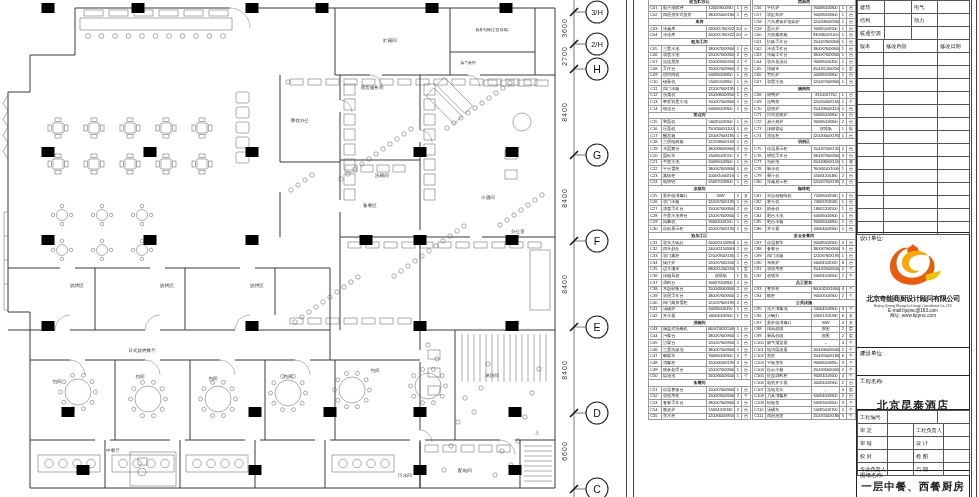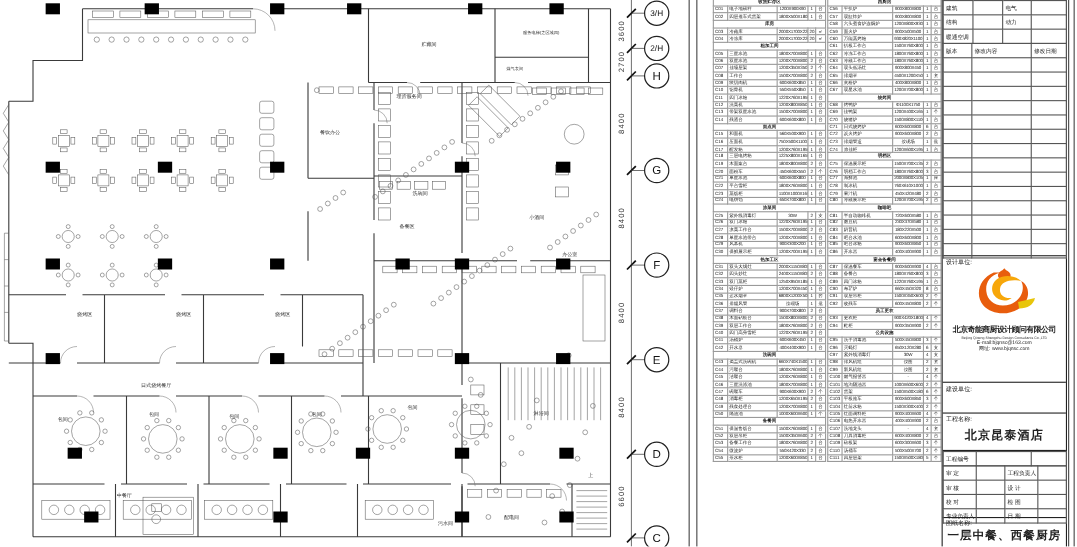--- a/index.html
+++ b/index.html
@@ -30,21 +30,21 @@
   .eq td.grp{text-align:center;font-weight:bold;}
   #titleblock{position:absolute;left:856px;top:0;width:112px;height:497px;border-left:1.4px solid #222;
               border-right:1.4px solid #222;background:#fff;}
   .tb-sec{position:absolute;left:0;width:100%;box-sizing:border-box;border-bottom:1.4px solid #222;}
   .tb-grid{width:100%;border-collapse:collapse;table-layout:fixed;font-size:5.2px;}
   .tb-grid td{border:0.5px solid #555;height:12px;padding:0 2px;overflow:hidden;white-space:nowrap;}
   .tb-label{font-size:5.5px;padding:2px 3px;color:#111;}
   .company-cn{font-size:7.2px;font-weight:bold;text-align:center;letter-spacing:-0.5px;}
   .company-en{font-size:3.4px;text-align:center;color:#333;transform:scale(.95);}
   .company-line{font-size:4.6px;text-align:center;color:#222;}
-  .proj-name{font-size:11px;font-weight:bold;text-align:center;letter-spacing:1px;margin-top:1px;}
+  .proj-name{font-size:11px;font-weight:bold;text-align:center;letter-spacing:1px;margin-top:11px;}
   .sheet-title{font-size:10.5px;font-weight:bold;text-align:center;letter-spacing:1px;margin-top:3px;}
 </style>
 </head>
 <body>
 
 <div id="sheet">
 
   <svg id="plan" width="560" height="497" viewBox="0 0 560 497" style="position:absolute;left:0;top:0;">
 
     <path class="wall" d="M75,8 H230 M250,8 H555 M555,8 V488 M555,488 H30 M75,8 V55 H30 V92 H8 M8,92 V312 M8,312 H30 V488"></path>

